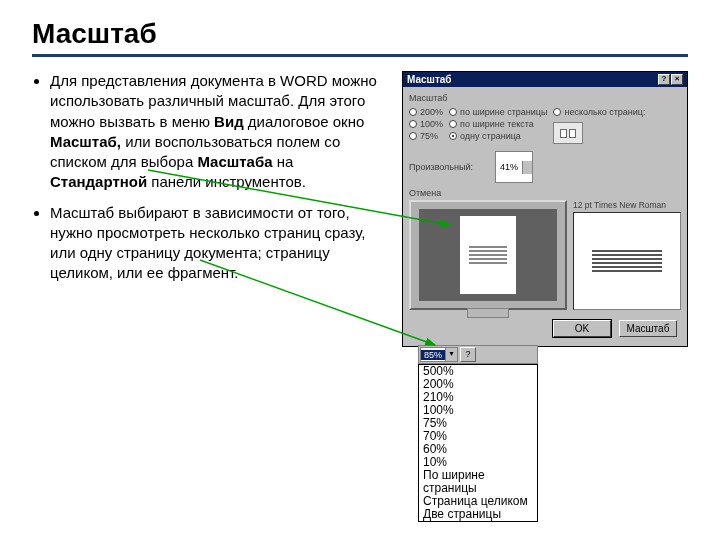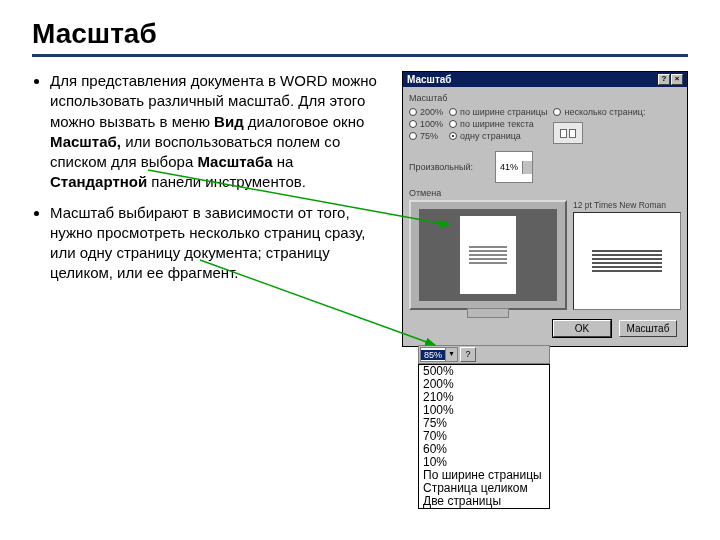--- a/index.html
+++ b/index.html
@@ -172,21 +172,21 @@
     border-right-color: #404040;
     border-bottom-color: #404040;
     text-align: center;
     color: #000;
   }
   .winbtn.default { box-shadow: 0 0 0 1px #000; }
 
   .dropdown-block {
     position: absolute;
     top: 274px; left: 16px;
-    width: 132px;
+    width: 120px;
     font-family: Tahoma, sans-serif;
     font-size: 10px;
   }
   .dd-toolbar {
     display: flex; gap: 2px; align-items: center;
     background: #c0c0c0;
     padding: 1px;
     border: 1px solid #808080;
   }
   .dd-combo {

